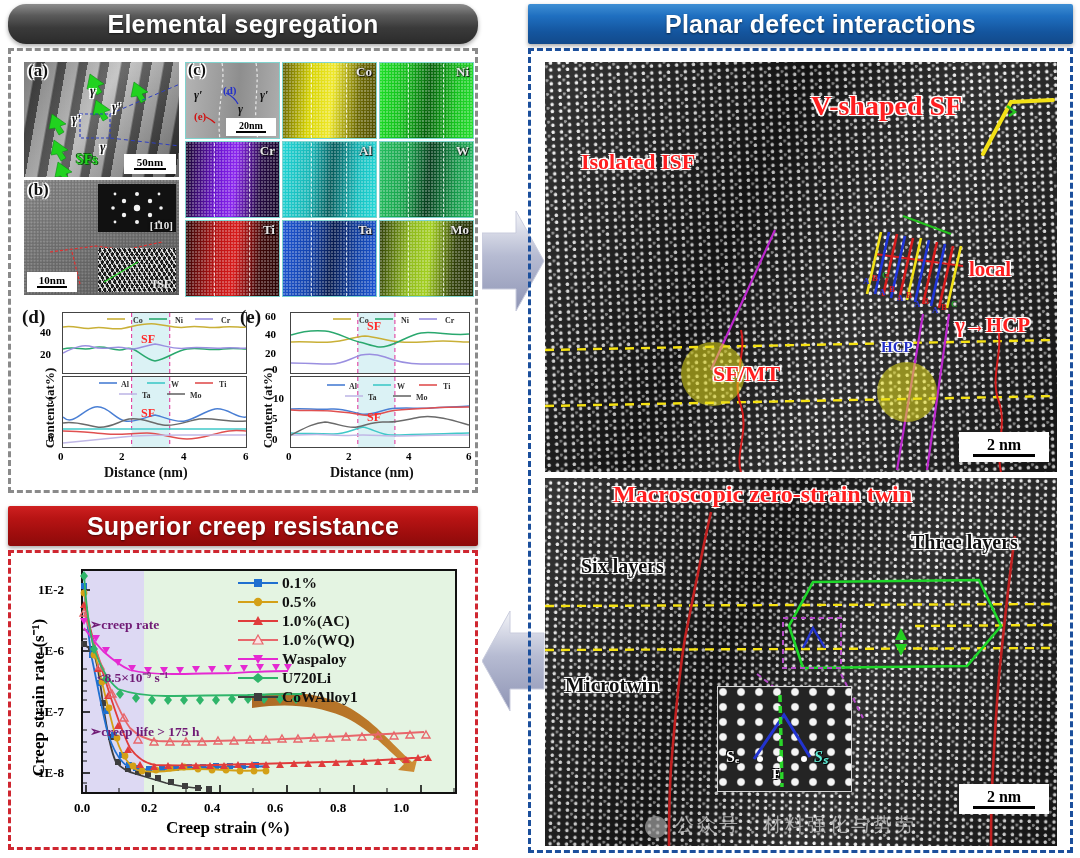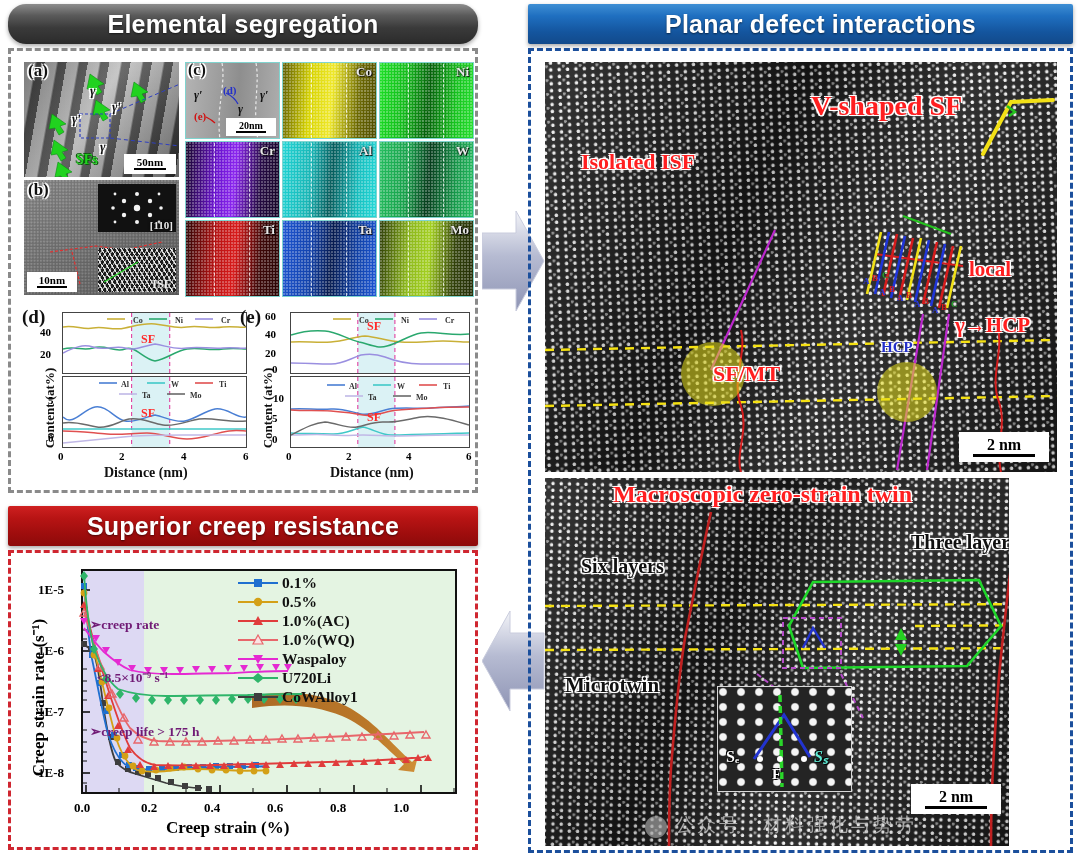--- a/index.html
+++ b/index.html
@@ -563,21 +563,21 @@
     <span class="lab lab-red" style="left:410px; top:222px; font-size:21px;margin-top:30px;">γ→HCP</span>
     <span class="lab lab-red" style="left:168px; top:300px; font-size:22px;">SF/MT</span>
     <span class="lab lab-blue" style="left:336px; top:278px; font-size:15px;">HCP</span>
 
     <div class="scalebar" style="right:8px; bottom:10px; width:90px; height:30px;">
       <span class="txt" style="font-size:16px;">2 nm</span>
       <div class="bar" style="height:3px;"></div>
     </div>
   </div>
 
-  <div class="tem" style="left:545px; top:478px; width:464px; height:368px;">
+  <div class="tem" style="left:545px; top:478px; width:512px; height:368px;">
     <div class="lattice tilt2"></div>
     <div class="grain-shade"></div>
     <svg width="512" height="368" style="position:absolute;inset:0;">
       <g stroke="#f5e112" stroke-width="2.4" stroke-dasharray="9 7" fill="none">
         <line x1="0" y1="128" x2="512" y2="126"></line>
         <line x1="0" y1="172" x2="512" y2="170"></line>
         <line x1="370" y1="148" x2="512" y2="147"></line>
       </g>
       <g stroke="#c02020" stroke-width="2.6" fill="none">
         <path d="M166,34 C156,78 148,120 140,160 C134,196 130,240 126,290 C124,320 124,344 124,368"></path>
@@ -643,21 +643,21 @@
     <span>Superior creep resistance</span>
   </div>
   <div class="frame frame-red" style="left:8px; top:550px; width:470px; height:300px;"></div>
 
   <div class="chart-wrap" style="left:16px; top:556px; width:454px; height:288px;">
 
     <span class="chart-axis-title" style="left:-74px; top:130px; width:190px; text-align:center; font-size:17px; transform:rotate(-90deg); transform-origin:center;">Creep strain rate (s⁻¹)</span>
 
     <span class="chart-axis-title" style="left:150px; top:262px; font-size:17px;">Creep strain (%)</span>
 
-    <span class="tick" style="left:22px; top:26px;">1E-5</span>
+    <span class="tick" style="left:22px; top:26px;">1E-2</span>
     <span class="tick" style="left:22px; top:87px;">1E-6</span>
     <span class="tick" style="left:22px; top:148px;">1E-7</span>
     <span class="tick" style="left:22px; top:209px;">1E-8</span>
 
     <span class="tick" style="left:58px; top:244px;">0.0</span>
     <span class="tick" style="left:125px; top:244px;">0.2</span>
     <span class="tick" style="left:188px; top:244px;">0.4</span>
     <span class="tick" style="left:251px; top:244px;">0.6</span>
     <span class="tick" style="left:314px; top:244px;">0.8</span>
     <span class="tick" style="left:377px; top:244px;">1.0</span>

